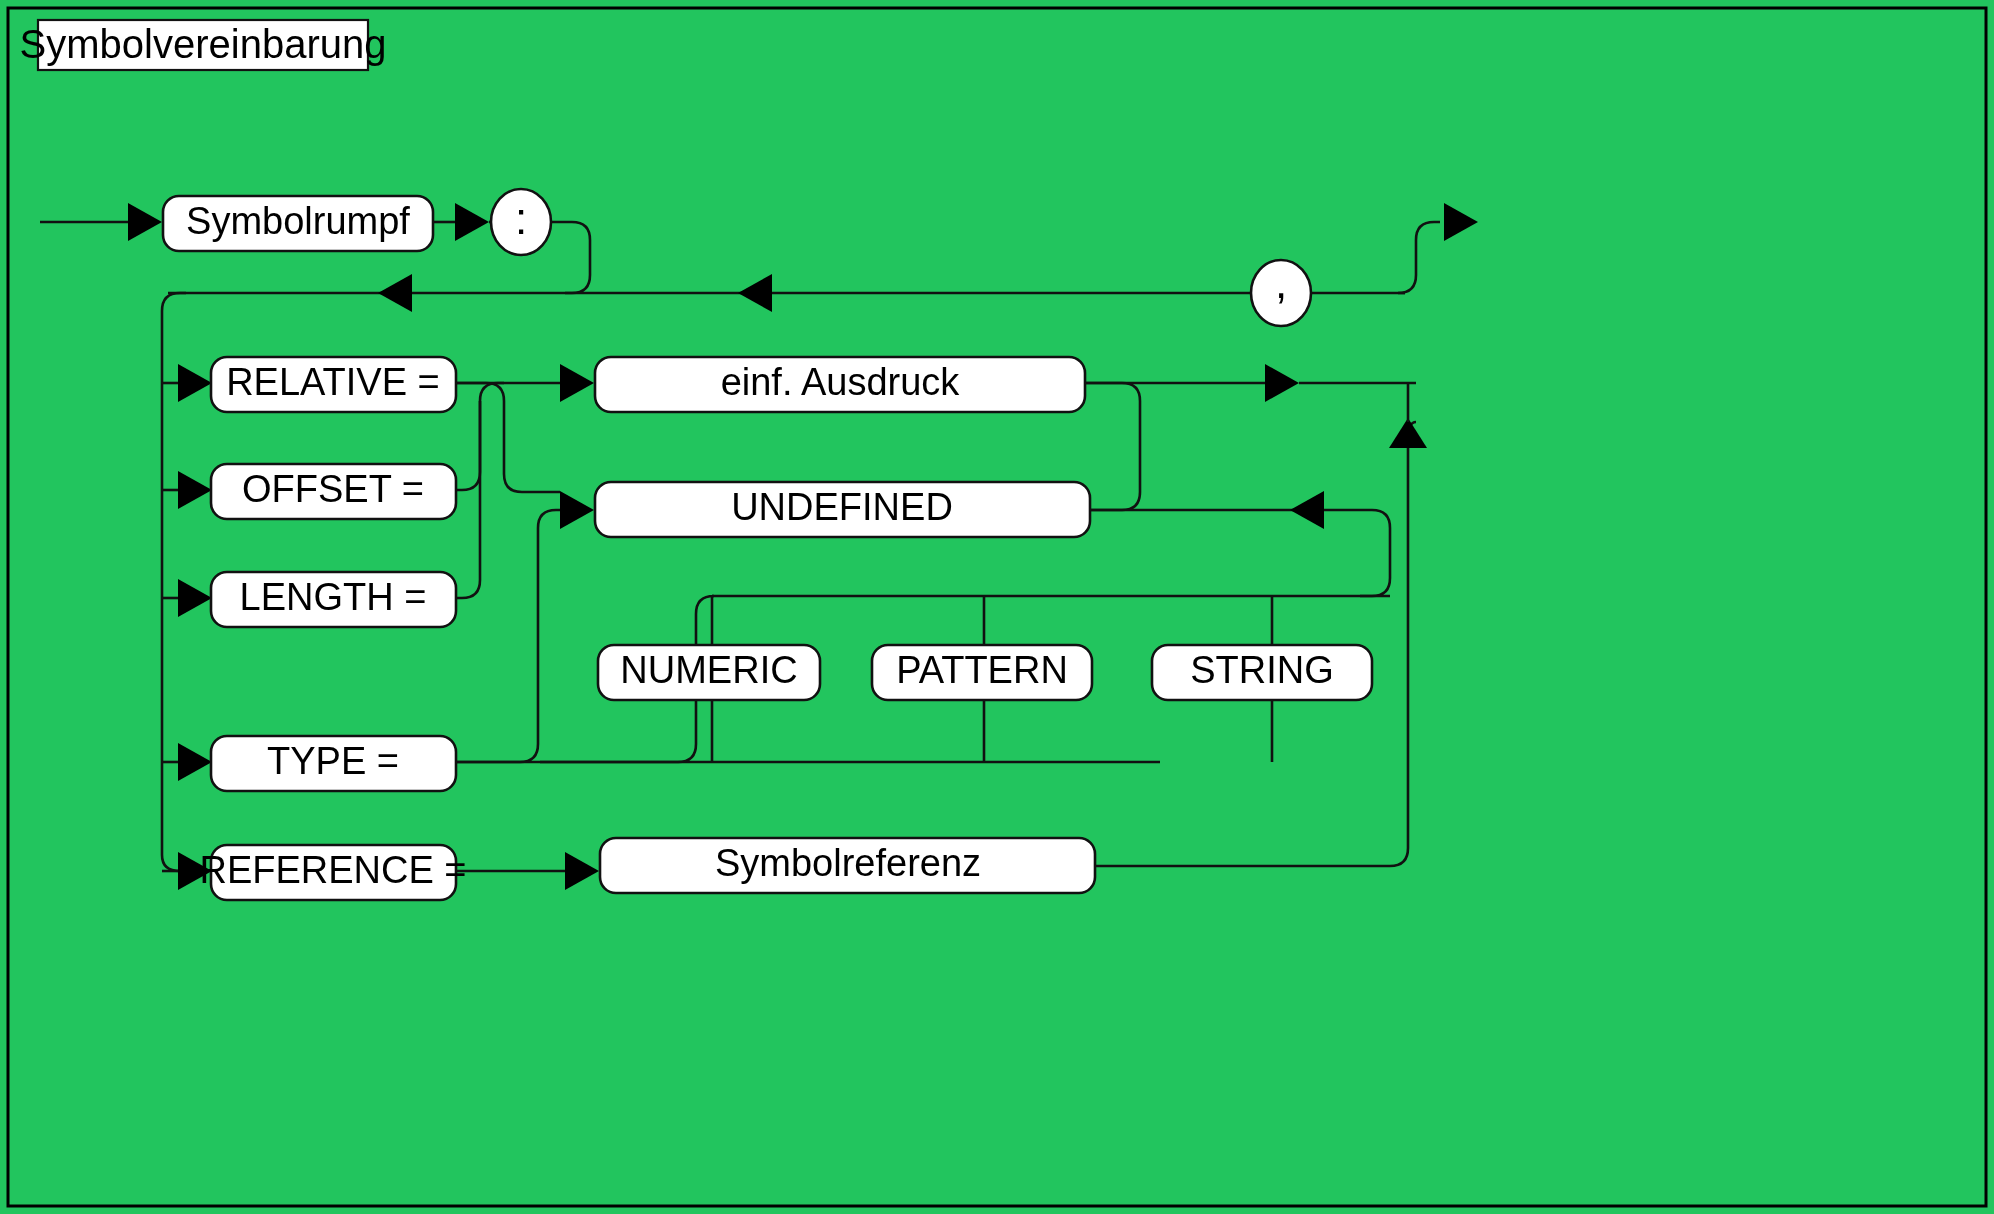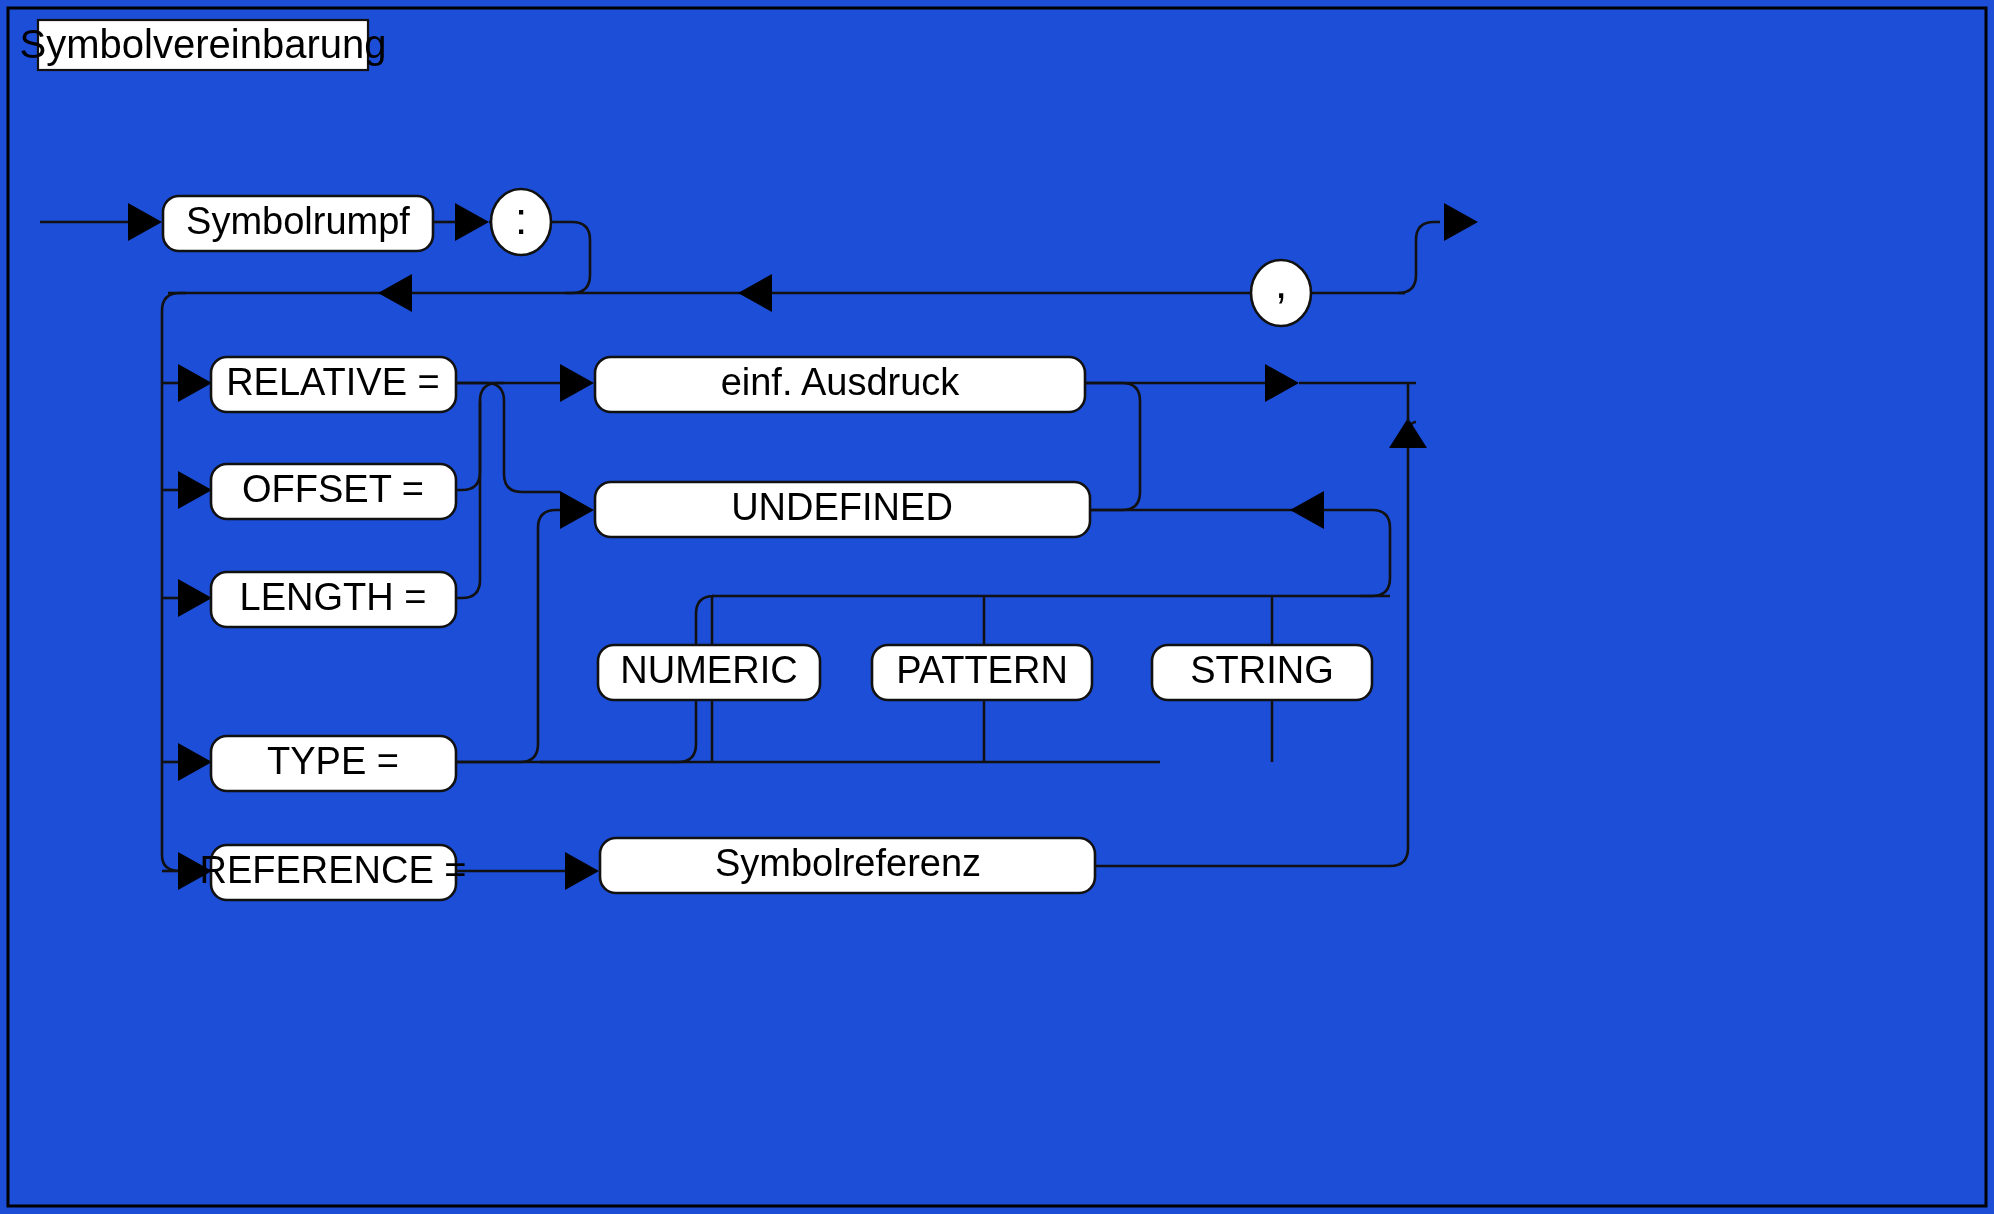--- a/index.html
+++ b/index.html
@@ -1,17 +1,17 @@
 <!DOCTYPE html>
 <html><head>
 <meta charset="utf-8">
 <style>
   html,body{margin:0;padding:0;background:#ffffff;}
   body{font-family:"Liberation Sans",sans-serif;}
-  #stage{position:relative;width:1994px;height:1214px;background:#1d4ed8;overflow:hidden;}
+  #stage{position:relative;width:1994px;height:1214px;background:#22c55e;overflow:hidden;}
   svg{position:absolute;left:0;top:0;width:1994px;height:1214px;display:block;}
   .frame{fill:none;stroke:#000;stroke-width:3;}
   .wire{fill:none;stroke:#111;stroke-width:2.6;stroke-linecap:butt;}
   .nodebox{fill:#fff;stroke:#111;stroke-width:2.6;}
   .titlebox{fill:#fff;stroke:#111;stroke-width:2.2;}
   .arrow{fill:#000;stroke:none;}
   .lbl{font-family:"Liberation Sans",sans-serif;fill:#000;text-anchor:middle;dominant-baseline:middle;}
   .lbl-title{font-size:40px;}
   .lbl-node{font-size:38px;}
   .lbl-term{font-size:38px;}

